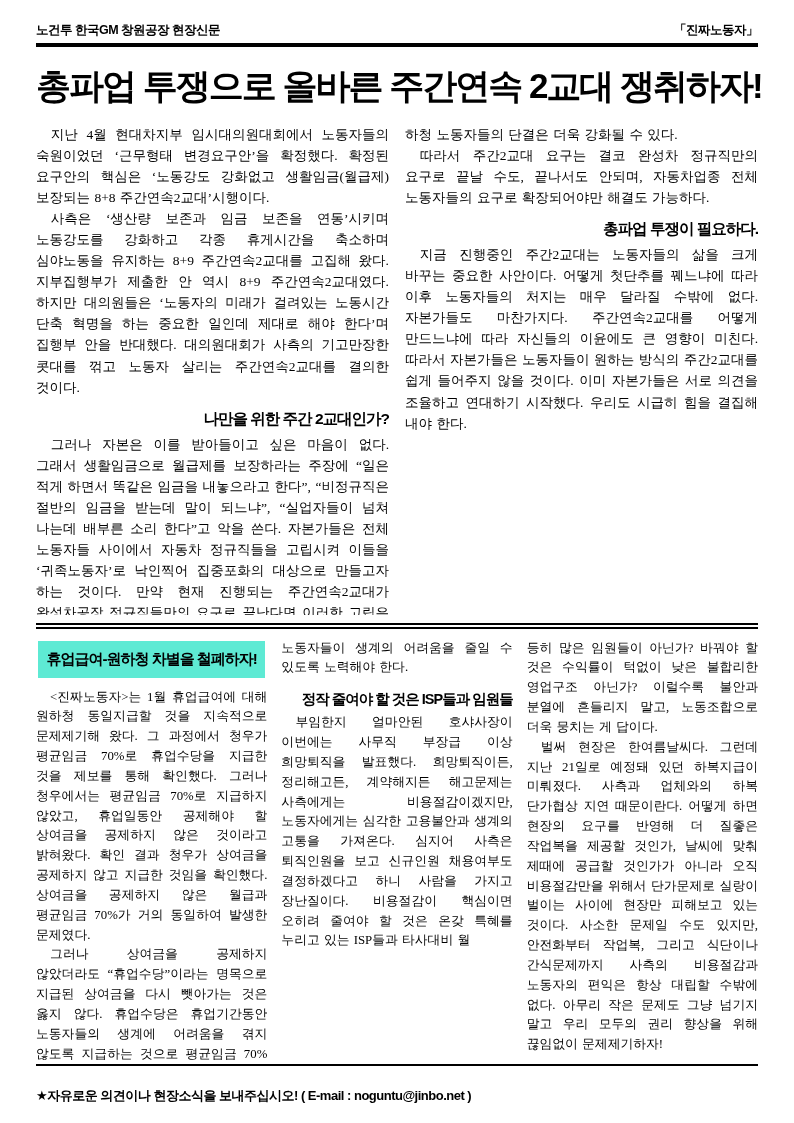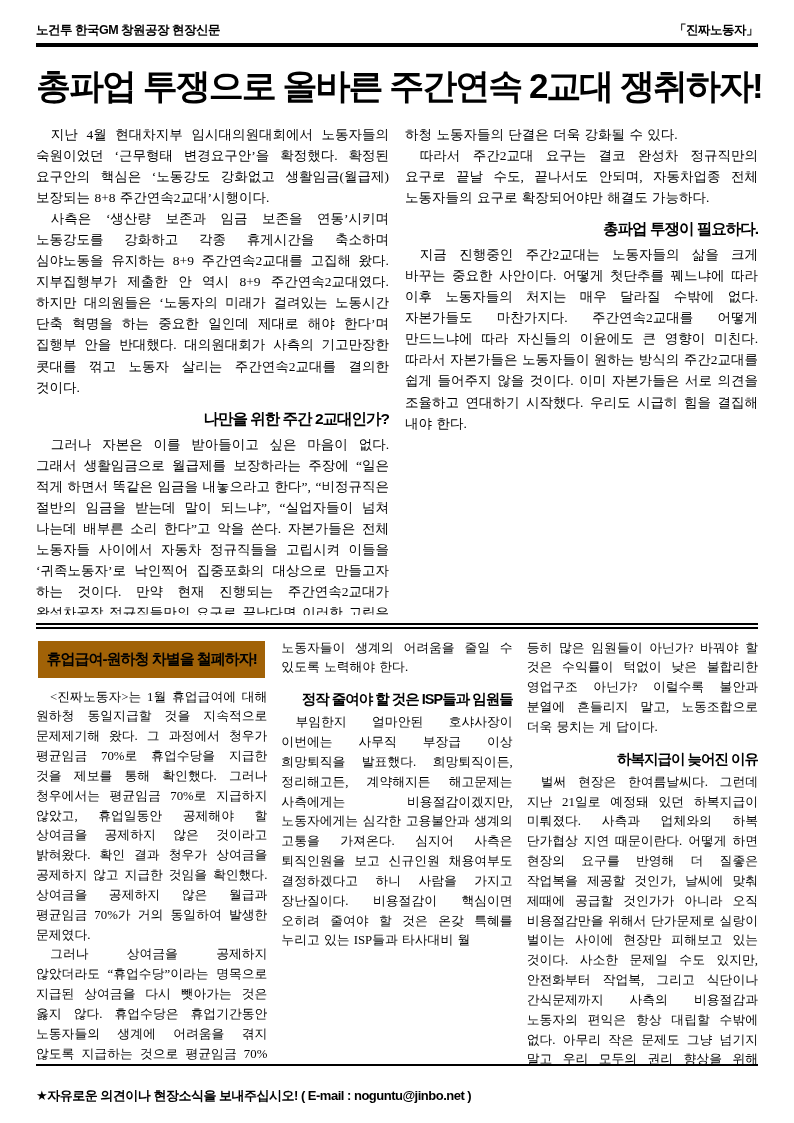--- a/index.html
+++ b/index.html
@@ -52,21 +52,21 @@
     height:6px; margin:8px 0 10px 0;
   }
   
   .bottom-columns {
     display:flex; gap:14px; flex:1 1 auto; overflow:hidden;
   }
   .bottom-columns .col { flex:1 1 0; }
   .bottom-columns .para { font-size:12.8px; line-height:1.55; }
   .bottom-columns .sub-head { font-size:14.5px; margin:12px 0 4px 0; }
   .box-head {
-    background:#a16207;
+    background:#5eead4;
     font-family:"Liberation Sans","DejaVu Sans",sans-serif;
     font-weight:900; font-size:15px; letter-spacing:-1px;
     text-align:center; padding:9px 4px; margin:2px 2px 10px 2px;
   }
   
   .footer {
     margin-top:auto;
     border-top:2px solid #000;
     padding-top:21px;
     font-family:"Liberation Sans","DejaVu Sans",sans-serif;
@@ -110,20 +110,19 @@
         <p class="para">그러나 상여금을 공제하지 않았더라도 “휴업수당”이라는 명목으로 지급된 상여금을 다시 뺏아가는 것은 옳지 않다. 휴업수당은 휴업기간동안 노동자들의 생계에 어려움을 겪지 않도록 지급하는 것으로 평균임금 70%나 통상임금 100% 둘 중 하나를 줄 수 있으나, 꼭 작은 금액을 주는 것이 정답이 아니다. 오히려 사측은</p>
       </div>
   </div>
   <div class="col">
       <p class="para cont">노동자들이 생계의 어려움을 줄일 수 있도록 노력해야 한다.</p>
       <h3 class="sub-head">정작 줄여야 할 것은 ISP들과 임원들</h3>
       <p class="para">부임한지 얼마안된 호샤사장이 이번에는 사무직 부장급 이상 희망퇴직을 발표했다. 희망퇴직이든, 정리해고든, 계약해지든 해고문제는 사측에게는 비용절감이겠지만, 노동자에게는 심각한 고용불안과 생계의 고통을 가져온다. 심지어 사측은 퇴직인원을 보고 신규인원 채용여부도 결정하겠다고 하니 사람을 가지고 장난질이다. 비용절감이 핵심이면 오히려 줄여야 할 것은 온갖 특혜를 누리고 있는 ISP들과 타사대비 월</p>
     </div>
   <div class="col">
       <p class="para cont">등히 많은 임원들이 아닌가? 바꿔야 할 것은 수익률이 턱없이 낮은 불합리한 영업구조 아닌가? 이럴수록 불안과 분열에 흔들리지 말고, 노동조합으로 더욱 뭉치는 게 답이다.</p>
-      <h3 class="sub-head">하복지급이 늦어진 이유</h3>
       <p class="para">벌써 현장은 한여름날씨다. 그런데 지난 21일로 예정돼 있던 하복지급이 미뤄졌다. 사측과 업체와의 하복 단가협상 지연 때문이란다. 어떻게 하면 현장의 요구를 반영해 더 질좋은 작업복을 제공할 것인가, 날씨에 맞춰 제때에 공급할 것인가가 아니라 오직 비용절감만을 위해서 단가문제로 실랑이 벌이는 사이에 현장만 피해보고 있는 것이다. 사소한 문제일 수도 있지만, 안전화부터 작업복, 그리고 식단이나 간식문제까지 사측의 비용절감과 노동자의 편익은 항상 대립할 수밖에 없다. 아무리 작은 문제도 그냥 넘기지 말고 우리 모두의 권리 향상을 위해 끊임없이 문제제기하자!</p>
     </div>
 </div>
 
 <div class="footer">
   <span>★자유로운 의견이나 현장소식을 보내주십시오! ( E-mail : </span><span class="email">noguntu@jinbo.net</span><span> )</span>
 </div>
 
 </body></html>

